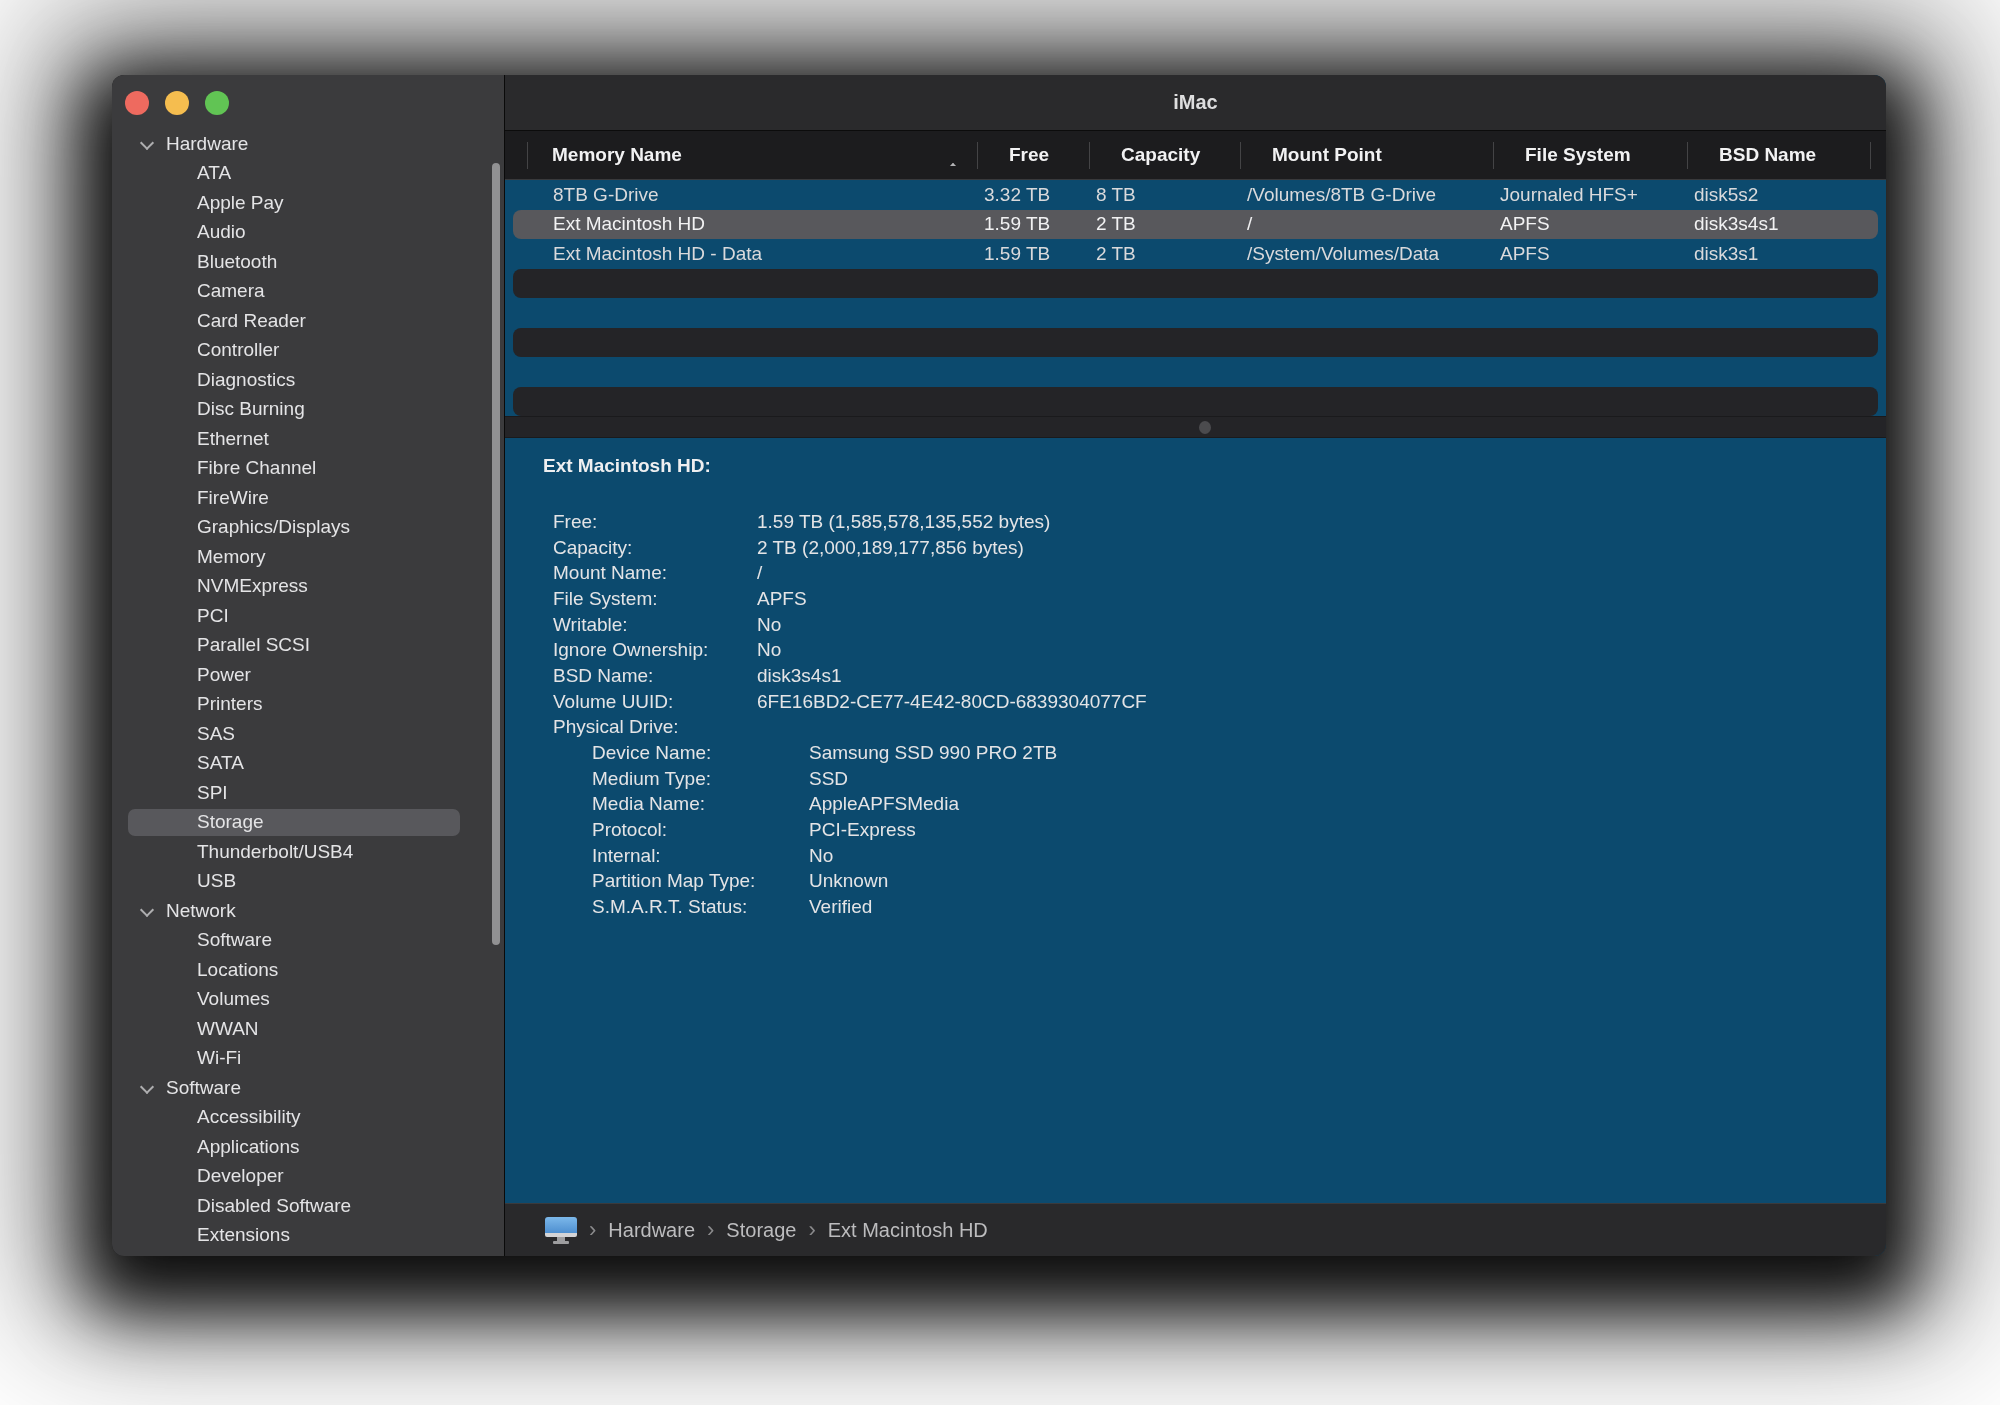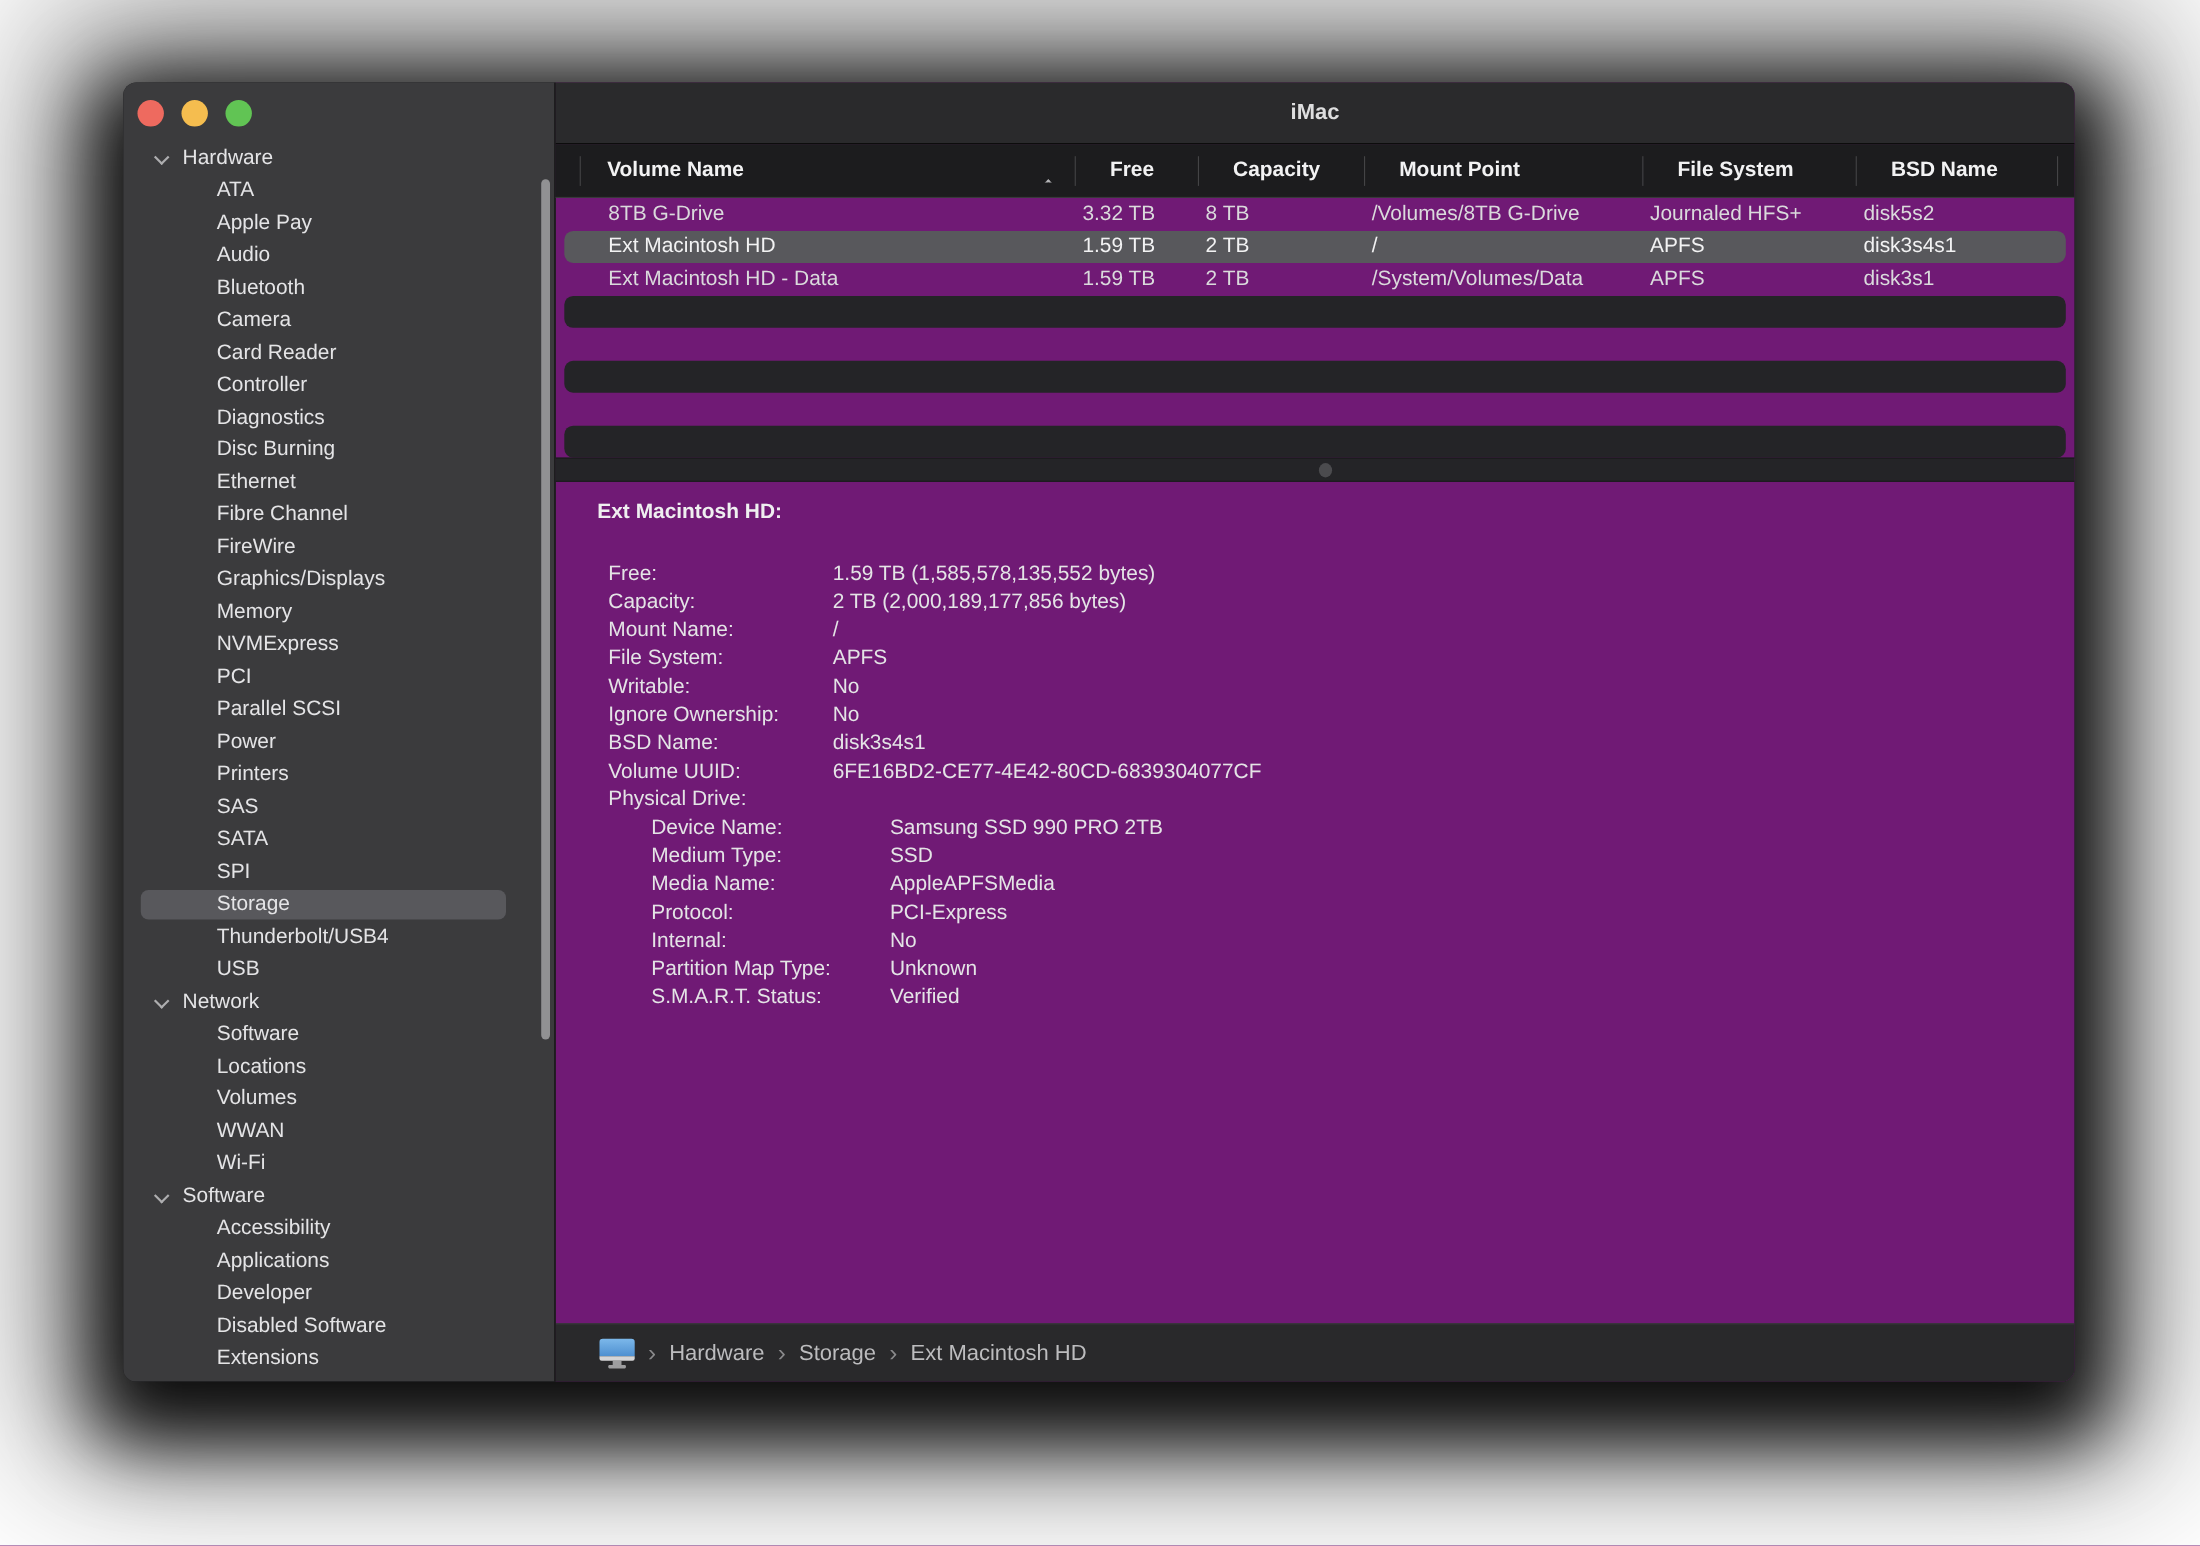--- a/index.html
+++ b/index.html
@@ -39,21 +39,21 @@
   .chev{
     position:absolute;left:30px;top:9px;width:8px;height:8px;z-index:2;
     border-right:2px solid #aeaeb0;border-bottom:2px solid #aeaeb0;
     transform:rotate(45deg);
   }
   #sidebar-scrollbar{
     position:absolute;right:4px;top:88px;width:8px;height:782px;
     border-radius:4px;background:#919193;
   }
   
-  #main{flex:1;display:flex;flex-direction:column;background:#701a75;min-width:0;}
+  #main{flex:1;display:flex;flex-direction:column;background:#0c4a6e;min-width:0;}
   #titlebar{
     height:56px;flex:0 0 56px;background:#2a2a2c;border-bottom:1px solid #0c0c0c;
     display:flex;align-items:center;justify-content:center;
     color:#dededf;font-size:20px;font-weight:bold;box-sizing:border-box;
   }
   
   #table-header{
     height:49px;flex:0 0 49px;position:relative;display:flex;align-items:center;
     border-bottom:1px solid #39393b;box-sizing:border-box;background:#1c1c1e;
   }
@@ -261,21 +261,21 @@
       </div>
     <div id="sidebar-scrollbar"></div>
   </div>
 
   <div id="main">
     <div id="titlebar">
       <span>iMac</span>
     </div>
 
     <div id="table-header">
-        <div class="hcell first" style="width: 472px;"><span>Volume Name</span><span class="sort-chev"></span></div>
+        <div class="hcell first" style="width: 472px;"><span>Memory Name</span><span class="sort-chev"></span></div>
         <div class="hcell" style="width: 112px; margin-left: 25px;"><span>Free</span></div>
         <div class="hcell" style="width: 151px;"><span>Capacity</span></div>
         <div class="hcell" style="width: 253px;"><span>Mount Point</span></div>
         <div class="hcell" style="width: 194px;"><span>File System</span></div>
         <div class="hcell" style="width: 183px;"><span>BSD Name</span></div>
         <div class="htick" style="left: 22px;"></div>
         <div class="htick" style="left: 472px;"></div>
         <div class="htick" style="left: 584px;"></div>
         <div class="htick" style="left: 735px;"></div>
         <div class="htick" style="left: 988px;"></div>

